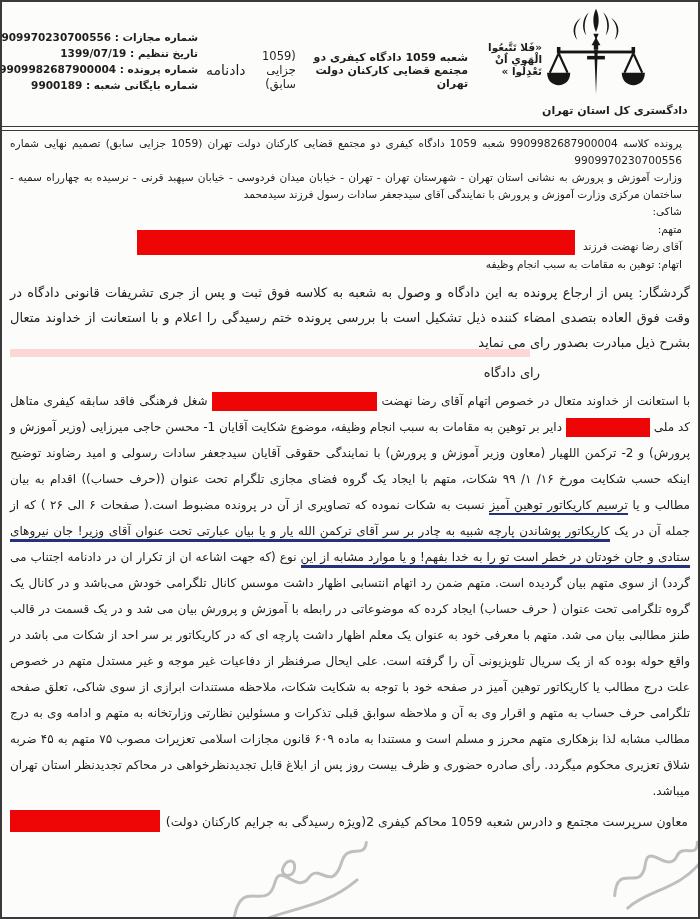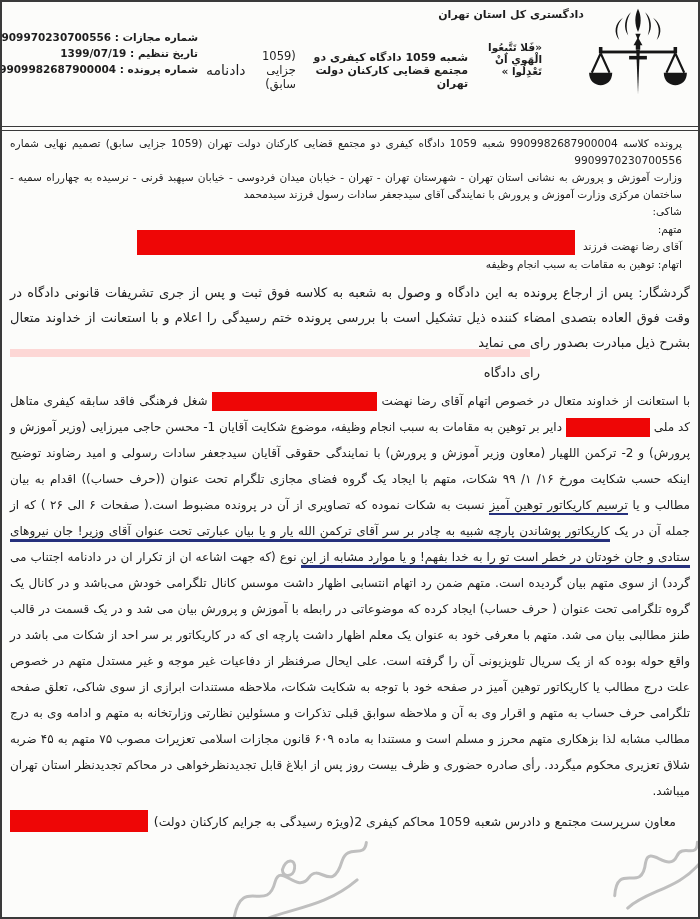--- a/index.html
+++ b/index.html
@@ -12,21 +12,21 @@
   html,body{background:#e8e8e8;}
   body{font-family:"DejaVu Sans",sans-serif;direction:rtl;}
   .page{
     position:relative;width:700px;height:919px;margin:0 auto;
     background:#fcfcfa;color:var(--c-ink);
     border:2px solid var(--c-border);
     overflow:hidden;
   }
   
   .header{display:flex;flex-direction:row;padding:3px 6px 2px 6px;height:124px;}
-  .logo-col{width:150px;display:flex;flex-direction:row;align-items:flex-start;justify-content:flex-start;padding-top:2px;}
+  .logo-col{width:150px;display:flex;flex-direction:column;align-items:flex-end;justify-content:flex-start;padding-top:2px;}
   .logo-col svg{display:block;}
   .logo-caption{font-size:11px;font-weight:bold;margin-top:1px;white-space:nowrap;}
   .center-col{flex:1;display:flex;flex-direction:row;align-items:center;padding-top:4px;}
   .verse{font-size:10.5px;font-weight:bold;letter-spacing:0;margin-bottom:16px;}
   .branch-title{font-size:11px;font-weight:bold;margin-top:8px;}
   .branch-subtitle{font-size:11.5px;font-weight:normal;margin-top:6px;}
   .doc-title{font-size:14px;font-weight:normal;margin-top:7px;letter-spacing:1px;margin-left:8px;}
   .numbers-col{width:190px;padding-top:24px;text-align:right;}
   .num-row{font-size:10.5px;font-weight:bold;line-height:16px;white-space:nowrap;}
   
@@ -42,21 +42,21 @@
   .red-signature{width:160px;height:22px;margin-right:6px;}
   
   .procedure{padding:5px 8px 0 8px;font-size:13px;line-height:25px;text-align:justify;}
   
   .verdict-heading{font-size:13px;padding:10px 158px 8px 0;}
   .verdict{padding:0 8px;font-size:12px;line-height:26px;text-align:justify;}
   .u-phrase-1{border-bottom:2px solid var(--c-underline);padding-bottom:1px;}
   .u-phrase-2{border-bottom:3px solid var(--c-underline);padding-bottom:1px;}
   .pink-haze{position:absolute;right:168px;left:8px;top:347px;height:8px;background:rgba(255,130,130,.30);pointer-events:none;}
   
-  .signature-row{padding:6px 22px 0 8px;font-size:12.4px;display:flex;align-items:center;}
+  .signature-row{padding:6px 10px 0 8px;font-size:12.4px;display:flex;align-items:center;}
   .signature-text{white-space:nowrap;}
   
   .watermark{position:absolute;opacity:.55;pointer-events:none;}
   .wm-center{left:215px;top:840px;transform:rotate(-14deg);}
   .wm-left{left:600px;top:828px;transform:rotate(-20deg);}
 </style>
 </head>
 <body>
 
 <div class="page">
@@ -103,20 +103,21 @@
       <div class="verse">«فَلا تَتَّبِعُوا الْهَوي اَنْ تَعْدِلُوا »</div>
       <div class="branch-title">شعبه 1059 دادگاه کیفری دو مجتمع قضایی کارکنان دولت تهران</div>
       <div class="branch-subtitle">(1059 جزایی سابق)</div>
       <div class="doc-title">دادنامه</div>
     </div>
 
     <div class="numbers-col">
       <div class="num-row"><span>شماره مجازات :</span> <span>9909970230700556</span></div>
       <div class="num-row"><span>تاریخ تنظیم :</span> <span>1399/07/19</span></div>
       <div class="num-row"><span>شماره پرونده :</span> <span>9909982687900004</span></div>
+      <div class="num-row"><span>شماره بایگانی شعبه :</span> <span>9900189</span></div>
     </div>
   </div>
 
   <div class="header-divider"></div>
 
   <div class="case-info">
     <div class="row justify">پرونده کلاسه 9909982687900004 شعبه 1059 دادگاه کیفری دو مجتمع قضایی کارکنان دولت تهران (1059 جزایی سابق) تصمیم نهایی شماره 9909970230700556</div>
     <div class="row justify">وزارت آموزش و پرورش به نشانی استان تهران - شهرستان تهران - تهران - خیابان میدان فردوسی - خیابان سپهبد قرنی - نرسیده به چهارراه سمیه - ساختمان مرکزی وزارت آموزش و پرورش با نمایندگی آقای سیدجعفر سادات رسول فرزند سیدمحمد</div>
     <div class="row">شاکی:</div>
     <div class="row">متهم:</div>

